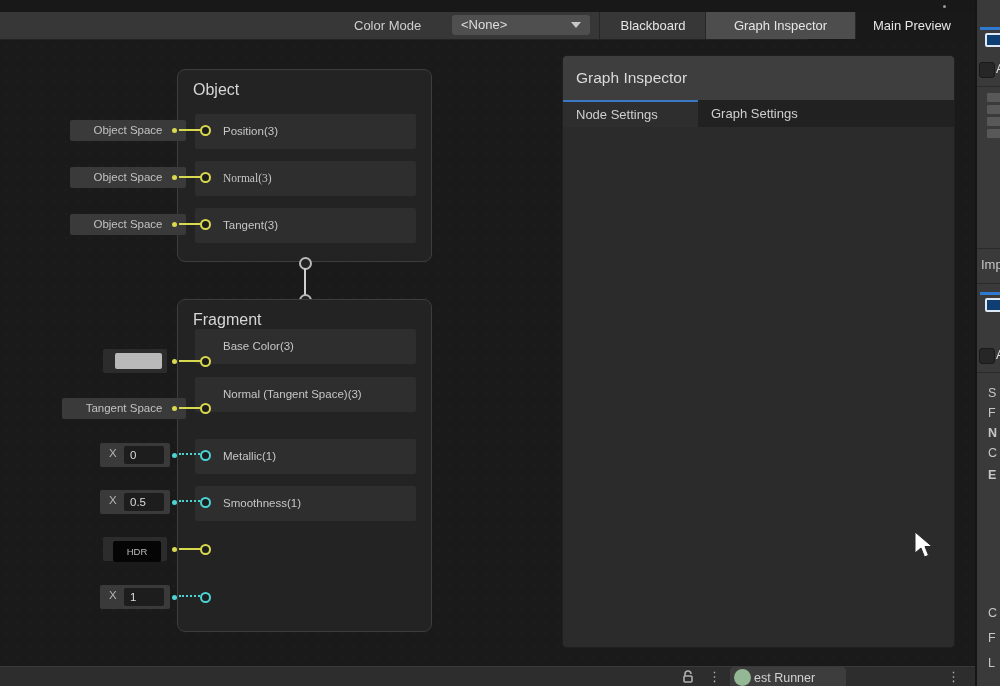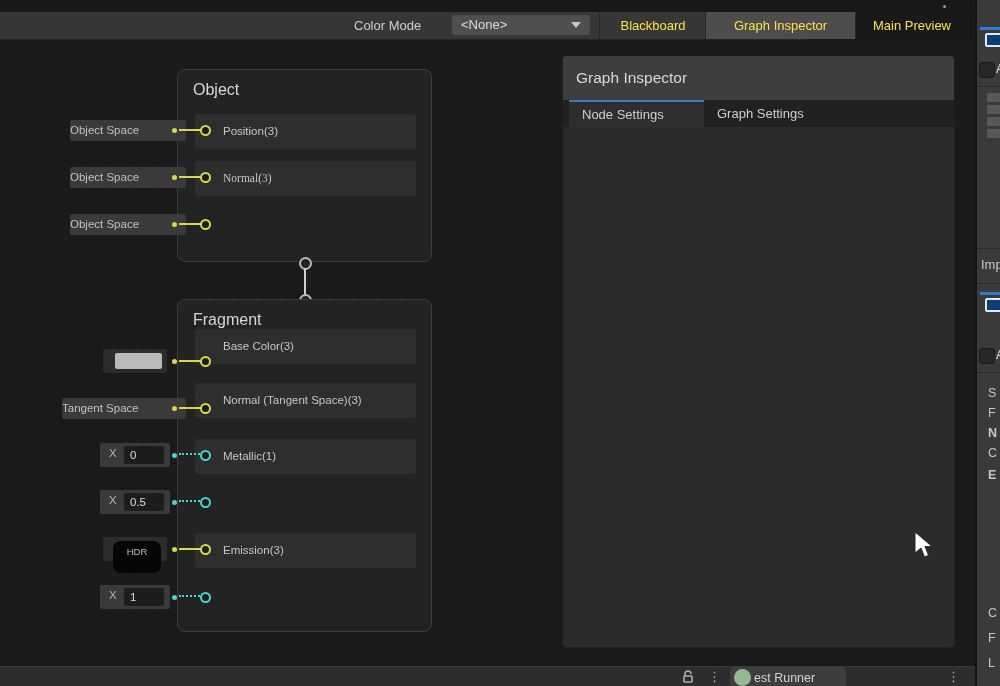--- a/index.html
+++ b/index.html
@@ -3,21 +3,21 @@
 <meta charset="utf-8">
 <style>
   html,body{margin:0;padding:0;background:#101010;}
   #screen{position:relative;width:1000px;height:686px;overflow:hidden;
     font-family:"Liberation Sans",sans-serif;background:#191919;-webkit-font-smoothing:antialiased;}
   .abs{position:absolute;}
   
   #topstrip{left:0;top:0;width:1000px;height:12px;background:#181818;}
   #toolbar{left:0;top:12px;width:808px;height:27px;background:#373737;border-bottom:1px solid #242424;}
   .tb-text{color:#cfcfcf;font-size:13px;line-height:27px;}
-  .tb-btn{position:absolute;top:0;height:27px;text-align:center;color:#fde047;font-size:13px;line-height:27px;}
+  .tb-btn{position:absolute;top:0;height:27px;text-align:center;color:#e5e5e5;font-size:13px;line-height:27px;}
   .tb-sep{position:absolute;top:0;width:1px;height:27px;background:#272727;}
   #colormode-dd{position:absolute;left:452px;top:3px;width:138px;height:20px;background:#4f4f4f;
     border-radius:3px;color:#dedede;font-size:13px;line-height:20px;padding-left:9px;box-sizing:border-box;}
   #colormode-dd .arrow{position:absolute;right:9px;top:7px;width:0;height:0;
     border-left:5px solid transparent;border-right:5px solid transparent;border-top:6px solid #c8c8c8;}
   
   #graph{left:0;top:40px;width:975px;height:625px;background:#1a1a1a;
     background-image:radial-gradient(#1f1f1f 1px, transparent 1.3px);background-size:12px 12px;}
   .node{position:absolute;background:#232323;border:1px solid #3d3d3d;border-radius:8px;box-sizing:border-box;}
   .node-title{position:absolute;left:15px;top:11px;color:#d6d6d6;font-size:16px;}
@@ -25,32 +25,32 @@
   .row-label{position:absolute;left:28px;top:0;height:35px;line-height:35px;color:#c6c6c6;font-size:11.5px;white-space:nowrap;}
   .ring{position:absolute;width:7px;height:7px;border-radius:50%;background:#1c1c1c;}
   .ring.v3{border:2px solid #d9d94f;}
   .ring.f1{border:2px solid #4ad4d4;}
   .dot{position:absolute;width:5px;height:5px;border-radius:50%;}
   .dot.v3{background:#d9d94f;}
   .dot.f1{background:#4ad4d4;}
   .edge-v3{position:absolute;height:2px;background:#d9d94f;}
   .edge-f1{position:absolute;width:21px;border-top:2px dotted #4ad4d4;}
   .wbox{position:absolute;background:#3a3a3a;border-radius:2px;box-sizing:border-box;}
-  .wbox .center-label{display:block;color:#c2c2c2;font-size:11.5px;white-space:nowrap;overflow:hidden;}
+  .wbox .center-label{display:block;text-align:center;color:#c2c2c2;font-size:11.5px;white-space:nowrap;overflow:hidden;}
   .xfield-x{position:absolute;left:9px;color:#b5b5b5;font-size:11.5px;}
   .xfield-val{position:absolute;left:24px;top:3px;width:40px;height:18px;background:#1d1d1d;border-radius:2px;
     color:#dadada;font-size:11.5px;line-height:18px;padding-left:6px;box-sizing:border-box;}
   .conn-circle{position:absolute;width:9px;height:9px;border:2px solid #b9b9b9;border-radius:50%;background:#232323;}
   
   #inspector{left:562px;top:55px;width:393px;height:593px;background:#2b2b2b;border:1px solid #1f1f1f;
     border-radius:5px;box-sizing:border-box;overflow:hidden;}
   #insp-header{position:absolute;left:0;top:0;width:100%;height:44px;background:#3e3e3e;}
   #insp-title{position:absolute;left:13px;top:0;line-height:44px;color:#dadada;font-size:15.5px;}
   #insp-tabbar{position:absolute;left:0;top:44px;width:100%;height:27px;background:#212121;}
-  .insp-tab{position:absolute;top:0;height:27px;color:#cfcfcf;font-size:13px;line-height:25px;box-sizing:border-box;margin-left:6px;}
+  .insp-tab{position:absolute;top:0;height:27px;color:#cfcfcf;font-size:13px;line-height:25px;box-sizing:border-box;}
   .insp-tab.active{background:#2e2e2e;border-top:2px solid #3b78c3;}
   
   #rightpanel{left:975px;top:0;width:25px;height:686px;background:#3a3a3a;border-left:2px solid #151515;box-sizing:border-box;}
   .rp-divider{position:absolute;left:0;width:25px;height:1px;background:#2a2a2a;}
   .rp-letter{position:absolute;left:11px;color:#c6c6c6;font-size:12.5px;white-space:nowrap;}
   .rp-check{position:absolute;left:2px;width:14px;height:14px;background:#262626;border:1px solid #1a1a1a;border-radius:3px;}
   .rp-rect{position:absolute;left:10px;width:15px;height:9px;background:#585858;border-radius:1px;}
   .rp-blueicon{position:absolute;left:8px;width:17px;height:14px;background:#0f3e73;border:2px solid #dfe9f5;border-radius:2px;box-sizing:border-box;}
   .rp-blueline{position:absolute;left:3px;width:22px;height:3px;background:#2e7ad1;}
   
@@ -87,20 +87,23 @@
   <div class="abs" id="graph"></div>
 
   <div class="node" style="left:177px;top:69px;width:255px;height:193px;">
     <div class="node-title">Object</div>
     <div class="row" style="top:44px;">
       <div class="row-label">Position(3)</div>
     </div>
     <div class="row" style="top:91px;font-family:Liberation Serif, serif;">
       <div class="row-label">Normal(3)</div>
     </div>
+    <div class="row" style="top:138px;">
+      <div class="row-label">Tangent(3)</div>
+    </div>
   </div>
 
   <div class="wbox" style="left:70px;top:119.5px;width:116px;height:21px;">
     <span class="center-label" style="line-height:21px;">Object Space</span>
   </div>
   <div class="dot v3" style="left:172px;top:127.5px;"></div>
   <div class="edge-v3" style="left:179px;top:129px;width:22px;"></div>
   <div class="ring v3" style="left:200px;top:124.5px;"></div>
 
   <div class="wbox" style="left:70px;top:166.5px;width:116px;height:21px;">
@@ -119,28 +122,28 @@
 
   <div class="conn-circle" style="left:299px;top:257px;"></div>
   <div class="abs" style="left:304px;top:268px;width:2px;height:28px;background:#cfcfcf;"></div>
   <div class="conn-circle" style="left:299px;top:294px;"></div>
 
   <div class="node" style="left:177px;top:299px;width:255px;height:333px;padding-left:48px;">
     <div class="node-title">Fragment</div>
     <div class="row" style="top:29px;">
       <div class="row-label">Base Color(3)</div>
     </div>
-    <div class="row" style="top:83px;">
+    <div class="row" style="top:77px;">
       <div class="row-label">Normal (Tangent Space)(3)</div>
     </div>
     <div class="row" style="top:138.5px;text-align:right;">
       <div class="row-label">Metallic(1)</div>
     </div>
-    <div class="row" style="top:232.5px;">
-      <div class="row-label">Emission(3)</div>
+    <div class="row" style="top:185.5px;">
+      <div class="row-label">Smoothness(1)</div>
     </div>
   </div>
 
   <div class="wbox" style="left:103px;top:349px;width:64px;height:24px;background:#2c2c2c;">
     <div style="position:absolute;left:12px;top:4px;width:47px;height:16px;background:#b9b9b9;border-radius:2px;"></div>
   </div>
   <div class="dot v3" style="left:172px;top:358.5px;"></div>
   <div class="edge-v3" style="left:179px;top:360px;width:22px;"></div>
   <div class="ring v3" style="left:200px;top:355.5px;"></div>
 
@@ -161,21 +164,21 @@
 
   <div class="wbox" style="left:100px;top:490px;width:70px;height:24px;">
     <span class="xfield-x" style="top:4px;">X</span>
     <span class="xfield-val">0.5</span>
   </div>
   <div class="dot f1" style="left:172px;top:499.5px;"></div>
   <div class="edge-f1" style="left:179px;top:500px;"></div>
   <div class="ring f1" style="left:200px;top:496.5px;"></div>
 
   <div class="wbox" style="left:103px;top:537px;width:64px;height:24px;background:#2c2c2c;">
-    <div style="position:absolute;left:10px;top:4px;width:48px;height:32px;background:#050505;border-radius:8px;text-align:center;">
+    <div style="position:absolute;left:10px;top:4px;width:48px;height:21px;background:#050505;border-radius:2px;text-align:center;">
       <span style="color:#bdbdbd;font-size:9.5px;line-height:16px;">HDR</span>
     </div>
   </div>
   <div class="dot v3" style="left:172px;top:546.5px;"></div>
   <div class="edge-v3" style="left:179px;top:548px;width:22px;"></div>
   <div class="ring v3" style="left:200px;top:543.5px;"></div>
 
   <div class="wbox" style="left:100px;top:585px;width:70px;height:24px;">
     <span class="xfield-x" style="top:4px;">X</span>
     <span class="xfield-val">1</span>

